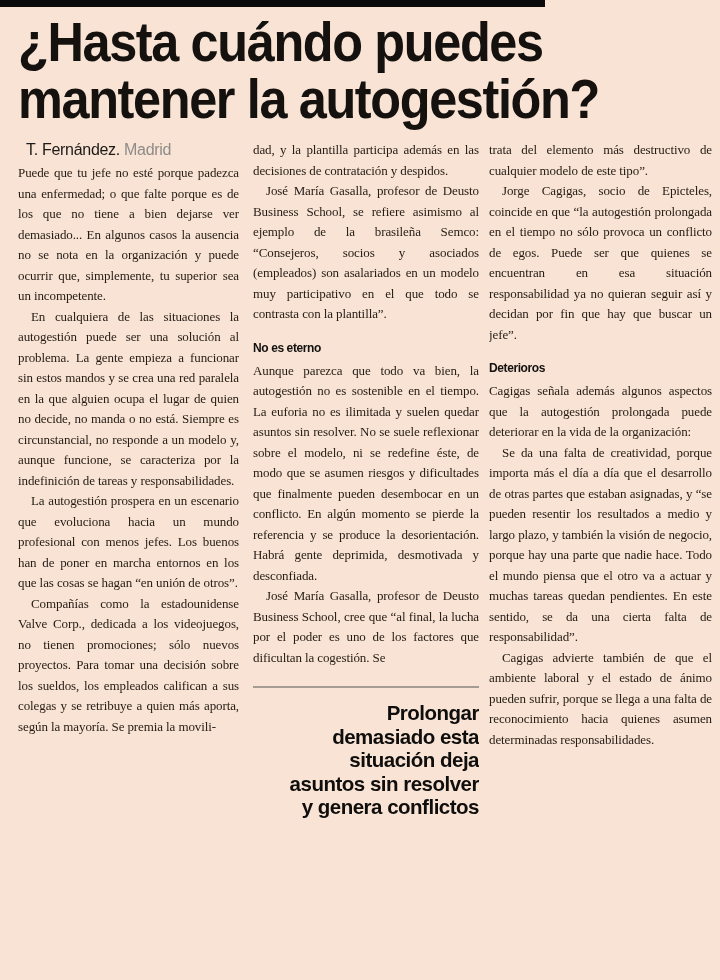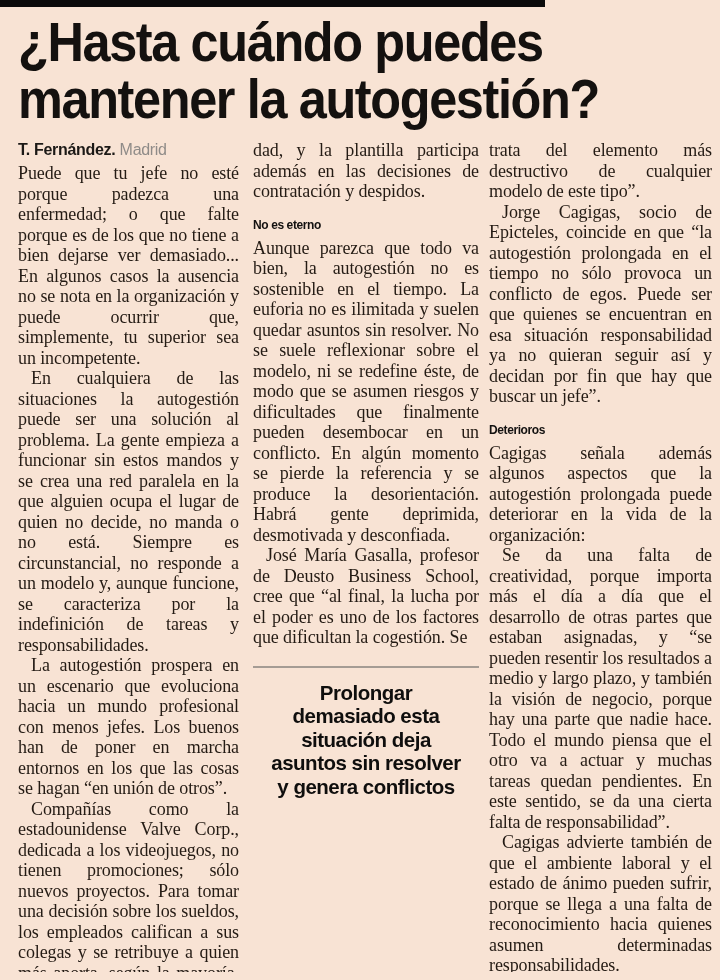--- a/index.html
+++ b/index.html
@@ -51,25 +51,25 @@
   .col-2 { width: 226px; margin-left: 14px; }
   .col-3 { width: 223px; margin-left: 10px; }
   .byline {
     font-family: "Liberation Sans", sans-serif;
     font-size: 16px;
     line-height: 19px;
     margin-bottom: 4px;
     color: #1c1916;
     letter-spacing: -0.3px;
   }
-  .byline .author { font-weight: bold; }
+  .byline .author { font-weight: normal; margin-left: 8px; }
   .byline .loc { color: #8f8b88; font-weight: normal; text-align: center; }
   .para {
     margin: 0;
-    font-size: 18px;
+    font-size: 13px;
     line-height: 20.5px;
     color: #241b14;
     text-align: justify;
     letter-spacing: -0.1px;
   }
   .para.indent { text-indent: 13px; }
   .subhead {
     margin: 13px 0 3px 0;
     font-family: "Liberation Sans", sans-serif;
     font-weight: bold;
@@ -85,21 +85,21 @@
     height: 0;
   }
   .callout {
     font-family: "Liberation Sans", sans-serif;
     font-weight: bold;
     font-size: 20.5px;
     line-height: 23.5px;
     letter-spacing: -0.5px;
     color: #0f0e0d;
     white-space: pre-line;
-    text-align: center;
+    text-align: right;
   }
 </style>
 </head>
 <body>
 
 <div class="page">
   <div class="top-bar"></div>
   <div class="content">
     <h1 class="headline">
       <span>¿Hasta cuándo puedes</span>
@@ -114,20 +114,21 @@
         <div class="col-blocks">
             <p class="para">Puede que tu jefe no esté porque padezca una enfermedad; o que falte porque es de los que no tiene a bien dejarse ver demasiado... En algunos casos la ausencia no se nota en la organización y puede ocurrir que, simplemente, tu superior sea un incompetente.</p>
             <p class="para indent">En cualquiera de las situaciones la autogestión puede ser una solución al problema. La gente empieza a funcionar sin estos mandos y se crea una red paralela en la que alguien ocupa el lugar de quien no decide, no manda o no está. Siempre es circunstancial, no responde a un modelo y, aunque funcione, se caracteriza por la indefinición de tareas y responsabilidades.</p>
             <p class="para indent">La autogestión prospera en un escenario que evoluciona hacia un mundo profesional con menos jefes. Los buenos han de poner en marcha entornos en los que las cosas se hagan “en unión de otros”.</p>
             <p class="para indent">Compañías como la estadounidense Valve Corp., dedicada a los videojuegos, no tienen promociones; sólo nuevos proyectos. Para tomar una decisión sobre los sueldos, los empleados califican a sus colegas y se retribuye a quien más aporta, según la mayoría. Se premia la movili-</p>
           </div>
       </div>
       <div class="col col-2">
         <div class="col-blocks">
             <p class="para">dad, y la plantilla participa además en las decisiones de contratación y despidos.</p>
+            <p class="para indent">José María Gasalla, profesor de Deusto Business School, se refiere asimismo al ejemplo de la brasileña Semco: “Consejeros, socios y asociados (empleados) son asalariados en un modelo muy participativo en el que todo se contrasta con la plantilla”.</p>
             <h3 class="subhead">No es eterno</h3>
             <p class="para">Aunque parezca que todo va bien, la autogestión no es sostenible en el tiempo. La euforia no es ilimitada y suelen quedar asuntos sin resolver. No se suele reflexionar sobre el modelo, ni se redefine éste, de modo que se asumen riesgos y dificultades que finalmente pueden desembocar en un conflicto. En algún momento se pierde la referencia y se produce la desorientación. Habrá gente deprimida, desmotivada y desconfiada.</p>
             <p class="para indent">José María Gasalla, profesor de Deusto Business School, cree que “al final, la lucha por el poder es uno de los factores que dificultan la cogestión. Se</p>
             <div class="rule"></div>
             <div class="callout">Prolongar
 demasiado esta
 situación deja
 asuntos sin resolver
 y genera conflictos</div>
           </div>

